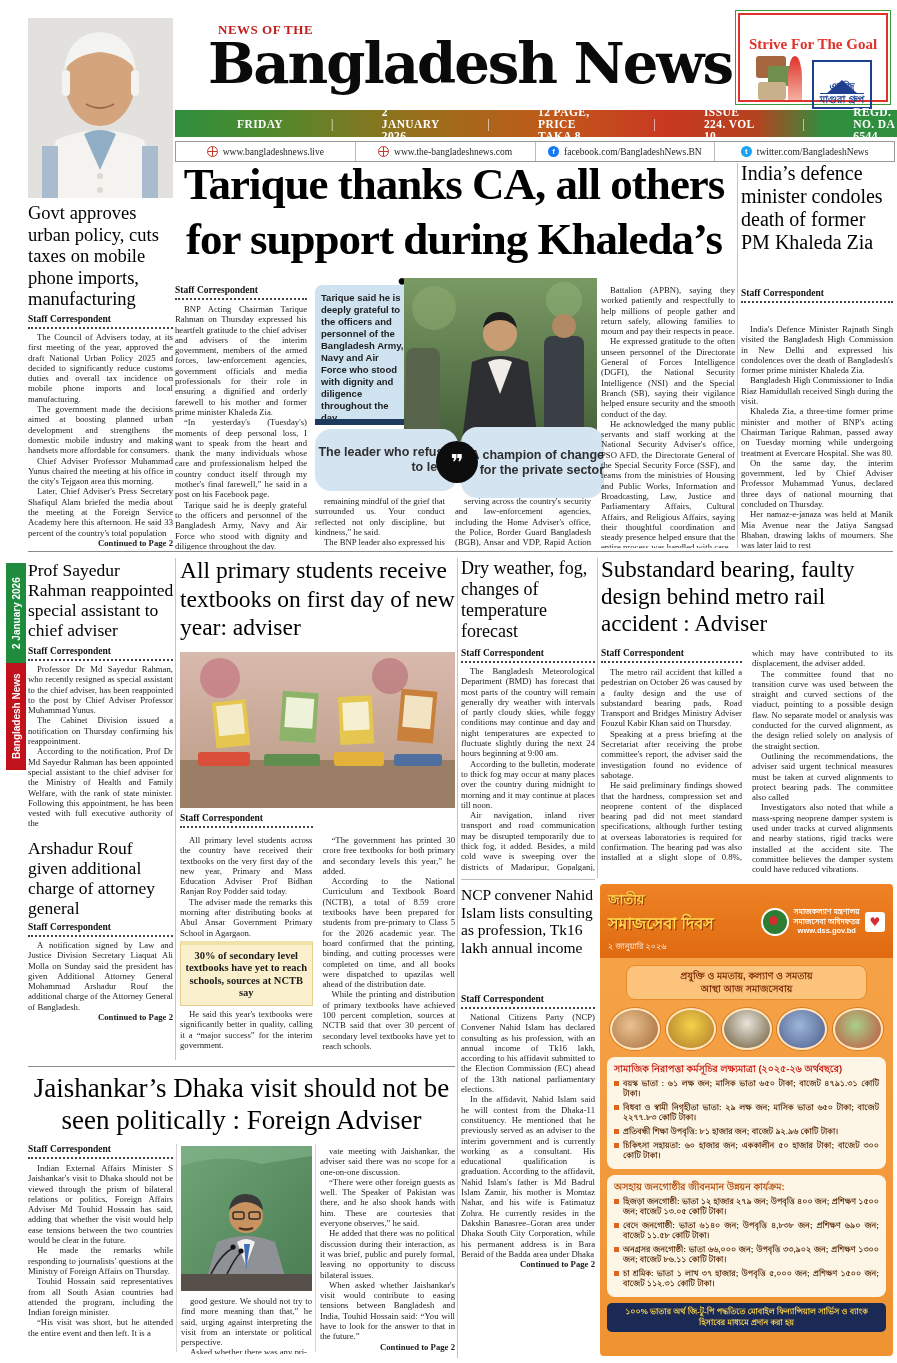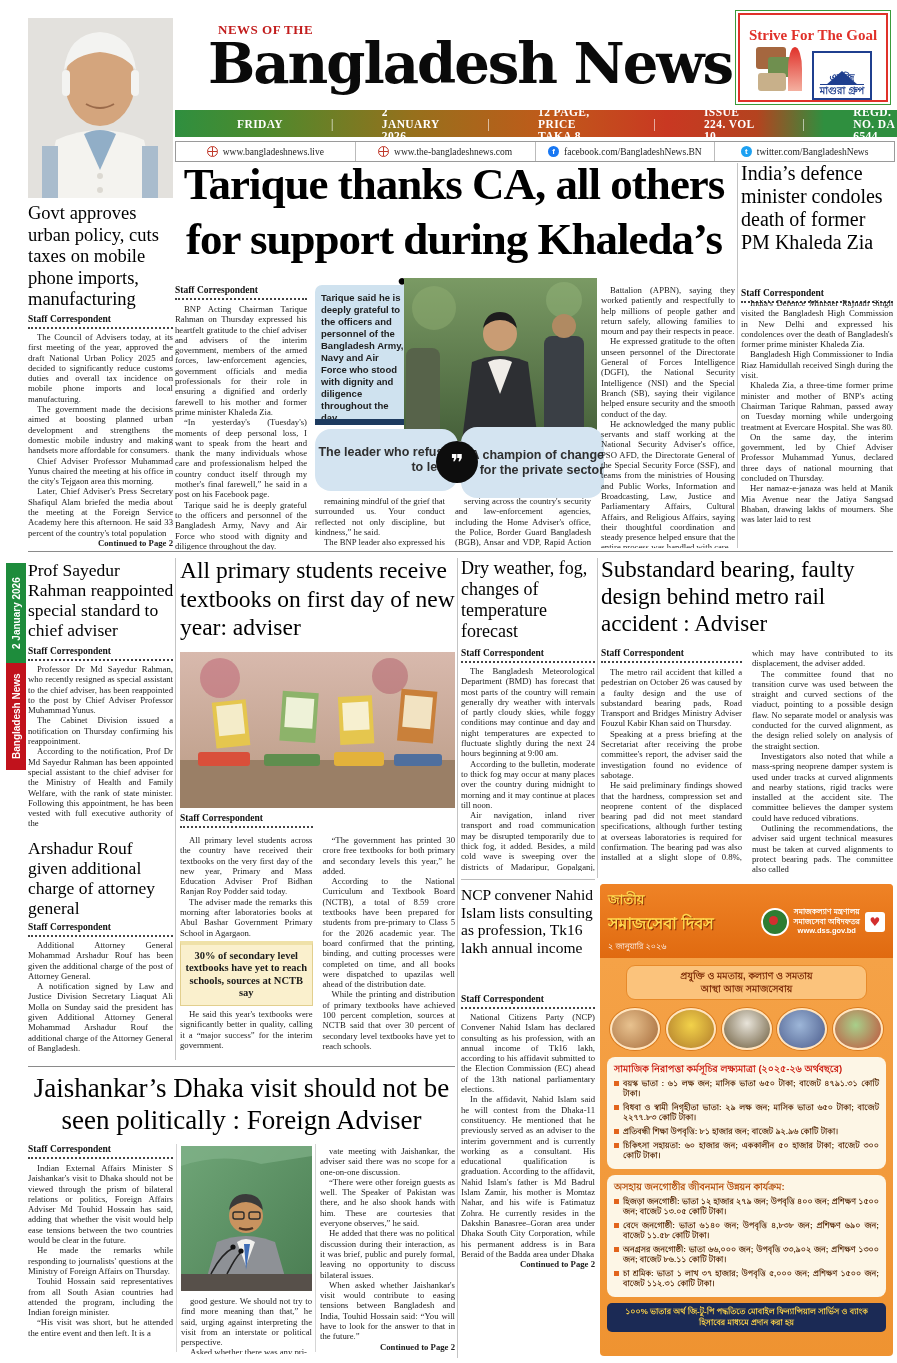--- a/index.html
+++ b/index.html
@@ -16,21 +16,21 @@
   .linksbar{display:flex;align-items:center;border:1px solid #9a9a9a;background:#fff;}
   .linkitem{flex:1;display:flex;align-items:center;gap:5px;justify-content:center;font:9.5px "Liberation Serif",serif;color:#222;border-right:1px solid #bbb;height:100%;}
   .linkitem:last-child{border-right:none;}
   .cicon{display:inline-block;width:11px;height:11px;border-radius:50%;color:#fff;font:bold 8px/11px "Liberation Sans",sans-serif;text-align:center;}
   .globe{background:#fff;border:1.5px solid #c0392b;box-sizing:border-box;
      background-image:linear-gradient(#c0392b,#c0392b),linear-gradient(#c0392b,#c0392b);
      background-size:1px 100%,100% 1px;background-position:center,center;background-repeat:no-repeat;}
   .fb{background:#1877f2;} .tw{background:#1da1f2;}
   
   .topad{border:1px solid #3a9a3a;padding:2px;background:#fff;}
-  .topad .inner{border:2px solid #e0312a;height:100%;box-sizing:border-box;text-align:center;padding-top:12px;}
+  .topad .inner{border:2px solid #e0312a;height:100%;box-sizing:border-box;text-align:center;padding-top:21px;}
   .topad .slog{font:bold 15px "Liberation Serif",serif;color:#e0312a;}
   .mglogo{display:inline-block;border:2px solid #1f3f8f;padding:1px 6px;margin-top:4px;vertical-align:top;}
   .mglogo .tri{width:0;height:0;border-left:16px solid transparent;border-right:16px solid transparent;border-bottom:14px solid #1f3f8f;margin:0 auto;}
   .mglogo div{font:bold 10px/12px "Liberation Sans",sans-serif;color:#1f3f8f;}
   .collage{display:inline-block;width:52px;height:46px;position:relative;margin-right:6px;vertical-align:top;}
   .collage i{position:absolute;border-radius:3px;}
   
   .hl-main{font:bold 45px/55px "Liberation Serif",serif;letter-spacing:-1px;color:#000;text-align:center;}
   .hl{font-family:"Liberation Serif",serif;font-weight:400;color:#000;}
   .byline{font:bold 9.5px/11px "Liberation Serif",serif;color:#111;}
@@ -204,21 +204,21 @@
     <p>He acknowledged the many public servants and staff working at the National Security Adviser's office, PSO AFD, the Directorate General of the Special Security Force (SSF), and teams from the ministries of Housing and Public Works, Information and Broadcasting, Law, Justice and Parliamentary Affairs, Cultural Affairs, and Religious Affairs, saying their thoughtful coordination and steady presence helped ensure that the entire process was handled with care.</p>
 
   </div>
 
   <div class="abs vrule" style="left:737px;top:163px;height:385px;"></div>
   <div class="abs hl" style="left:741px;top:162px;width:152px;font-size:20px;line-height:23px;">India’s defence minister condoles death of former PM Khaleda Zia</div>
   <div class="abs" style="left:741px;top:288px;width:152px;">
     <div class="byline">Staff Correspondent</div>
     <div class="dotted"></div>
   </div>
-  <div class="abs body" style="left:741px;top:298px;width:152px;height:241px;">
+  <div class="abs body" style="left:741px;top:324px;width:152px;height:241px;">
     <p>India's Defence Minister Rajnath Singh visited the Bangladesh High Commission in New Delhi and expressed his condolences over the death of Bangladesh's former prime minister Khaleda Zia.</p>
     <p>Bangladesh High Commissioner to India Riaz Hamidullah received Singh during the visit.</p>
     <p>Khaleda Zia, a three-time former prime minister and mother of BNP's acting Chairman Tarique Rahman, passed away on Tuesday morning while undergoing treatment at Evercare Hospital. She was 80.</p>
     <p>On the same day, the interim government, led by Chief Adviser Professor Muhammad Yunus, declared three days of national mourning that concluded on Thursday.</p>
     <p>Her namaz-e-janaza was held at Manik Mia Avenue near the Jatiya Sangsad Bhaban, drawing lakhs of mourners. She was later laid to rest</p>
   </div>
 
   <div class="abs hl" style="left:28px;top:203px;width:146px;font-size:18.5px;line-height:21.5px;">Govt approves urban policy, cuts taxes on mobile phone imports, manufacturing</div>
   <div class="abs" style="left:28px;top:314px;width:145px;">
     <div class="byline">Staff Correspondent</div>
@@ -230,39 +230,38 @@
     <p>Chief Adviser Professor Muhammad Yunus chaired the meeting at his office in the city's Tejgaon area this morning.</p>
     <p>Later, Chief Adviser's Press Secretary Shafiqul Alam briefed the media about the meeting at the Foreign Service Academy here this afternoon.  He said 33 percent of the country's total population</p>
     <p class="continued">Continued to Page 2</p>
   </div>
 
   <div class="abs hrule" style="left:28px;top:551px;width:865px;"></div>
 
   <div class="abs rail" style="left:6px;top:563px;width:20px;height:100px;background:#1e8c3c;">2 January 2026</div>
   <div class="abs rail" style="left:6px;top:663px;width:20px;height:107px;background:#c1121c;">Bangladesh News</div>
 
-  <div class="abs hl" style="left:28px;top:560px;width:146px;font-size:17.5px;line-height:20px;">Prof Sayedur Rahman reappointed special standard to chief adviser</div>
+  <div class="abs hl" style="left:28px;top:560px;width:146px;font-size:17.5px;line-height:20px;">Prof Sayedur Rahman reappointed special assistant to chief adviser</div>
   <div class="abs" style="left:28px;top:646px;width:145px;">
     <div class="byline">Staff Correspondent</div>
     <div class="dotted"></div>
   </div>
   <div class="abs body" style="left:28px;top:664px;width:145px;height:166px;">
     <p>Professor Dr Md Sayedur Rahman, who recently resigned as special assistant to the chief adviser, has been reappointed to the post by Chief Adviser Professor Muhammad Yunus.</p>
     <p>The Cabinet Division issued a notification on Thursday confirming his reappointment.</p>
     <p>According to the notification, Prof Dr Md Sayedur Rahman has been appointed special assistant to the chief adviser for the Ministry of Health and Family Welfare, with the rank of state minister. Following this appointment, he has been vested with full executive authority of the</p>
     <p class="continued">Continued to Page 2</p>
   </div>
 
   <div class="abs hl" style="left:28px;top:838px;width:146px;font-size:17.5px;line-height:20px;">Arshadur Rouf given additional charge of attorney general</div>
   <div class="abs" style="left:28px;top:922px;width:145px;">
     <div class="byline">Staff Correspondent</div>
     <div class="dotted"></div>
   </div>
   <div class="abs body" style="left:28px;top:940px;width:145px;height:115px;">
-    <p>Additional Attorney General Mohammad Arshadur Rouf has been given the additional charge of the post of Attorney General.</p>
     <p>A notification signed by Law and Justice Division Secretary Liaquat Ali Molla on Sunday said the president has given Additional Attorney General Mohammad Arshadur Rouf the additional charge of the Attorney General of Bangladesh.</p>
     <p class="continued">Continued to Page 2</p>
   </div>
 
   <div class="abs vrule" style="left:175px;top:558px;height:502px;"></div>
   <div class="abs hl" style="left:180px;top:556px;width:277px;font-size:23.5px;line-height:28.5px;">All primary students receive textbooks on first day of new year: adviser</div>
   <div class="abs photo" style="left:180px;top:652px;width:275px;height:156px;">
     <svg width="275" height="156" viewBox="0 0 275 156">
       <defs>
           <linearGradient id="g2" x1="0" y1="0" x2="0" y2="1">
@@ -295,21 +294,21 @@
       <rect x="154" y="100" width="50" height="14" rx="3" fill="#e3b23b"></rect>
       <rect x="214" y="102" width="48" height="12" rx="3" fill="#4f6f9e"></rect>
     </svg>
   </div>
   <div class="abs" style="left:180px;top:813px;width:133px;">
     <div class="byline">Staff Correspondent</div>
     <div class="dotted"></div>
   </div>
   <div class="abs body cols2" style="left:180px;top:835px;width:275px;height:225px;">
     <p>All primary level students across the country have received their textbooks on the very first day of the new year, Primary and Mass Education Adviser Prof Bidhan Ranjan Roy Podder said today.</p>
-    <p>The adviser made the remarks this morning after laboratories books at Abul Bashar Government Primary School in Agargaon.</p>
+    <p>The adviser made the remarks this morning after distributing books at Abul Ansar Government Primary School in Agargaon.</p>
     <div class="ncbox">30% of secondary level textbooks have yet to reach schools, sources at NCTB say</div>
     <p>He said this year's textbooks were significantly better in quality, calling it a “major success” for the interim government.</p>
     <p>“The government has printed 30 crore free textbooks for both primary and secondary levels this year,” he added.</p>
     <p>According to the National Curriculum and Textbook Board (NCTB), a total of 8.59 crore textbooks have been prepared for students from pre-primary to Class 5 for the 2026 academic year. The board confirmed that the printing, binding, and cutting processes were completed on time, and all books were dispatched to upazilas well ahead of the distribution date.</p>
     <p>While the printing and distribution of primary textbooks have achieved 100 percent completion, sources at NCTB said that over 30 percent of secondary level textbooks have yet to reach schools.</p>
 
   </div>
 
   <div class="abs vrule" style="left:457px;top:558px;height:800px;"></div>
   <div class="abs hl" style="left:461px;top:558px;width:134px;font-size:18px;line-height:21px;">Dry weather, fog, changes of temperature forecast</div>
@@ -326,22 +325,22 @@
 
   <div class="abs vrule" style="left:597px;top:558px;height:320px;"></div>
   <div class="abs hl" style="left:601px;top:556px;width:292px;font-size:23px;line-height:27px;">Substandard bearing, faulty design behind metro rail accident : Adviser</div>
   <div class="abs body cols2" style="left:601px;top:648px;width:292px;height:228px;">
     <div class="byline">Staff Correspondent</div>
     <div class="dotted"></div>
     <p>The metro rail accident that killed a pedestrian on October 26 was caused by a faulty design and the use of substandard bearing pads, Road Transport and Bridges Ministry Adviser Fouzul Kabir Khan said on Thursday.</p>
     <p>Speaking at a press briefing at the Secretariat after receiving the probe committee's report, the adviser said the investigation found no evidence of sabotage.</p>
     <p>He said preliminary findings showed that the hardness, compression set and neoprene content of the displaced bearing pad did not meet standard specifications, although further testing at overseas laboratories is required for confirmation. The bearing pad was also installed at a slight slope of 0.8%, which may have contributed to its displacement, the adviser added.</p>
     <p>The committee found that no transition curve was used between the straight and curved sections of the viaduct, pointing to a possible design flaw. No separate model or analysis was conducted for the curved alignment, as the design relied solely on analysis of the straight section.</p>
+    <p>Outlining the recommendations, the adviser said urgent technical measures must be taken at curved alignments to protect bearing pads. The committee also called</p>
     <p>Investigators also noted that while a mass-spring neoprene damper system is used under tracks at curved alignments and nearby stations, rigid tracks were installed at the accident site. The committee believes the damper system could have reduced vibrations.</p>
-    <p>Outlining the recommendations, the adviser said urgent technical measures must be taken at curved alignments to protect bearing pads. The committee also called</p>
 
   </div>
 
   <div class="abs hrule" style="left:461px;top:879px;width:134px;background:#bbb;"></div>
   <div class="abs hl" style="left:461px;top:886px;width:134px;font-size:15.5px;line-height:17.5px;">NCP convener Nahid Islam lists consulting as profession, Tk16 lakh annual income</div>
   <div class="abs" style="left:461px;top:994px;width:134px;">
     <div class="byline">Staff Correspondent</div>
     <div class="dotted"></div>
   </div>
   <div class="abs body" style="left:461px;top:1012px;width:134px;height:300px;">

